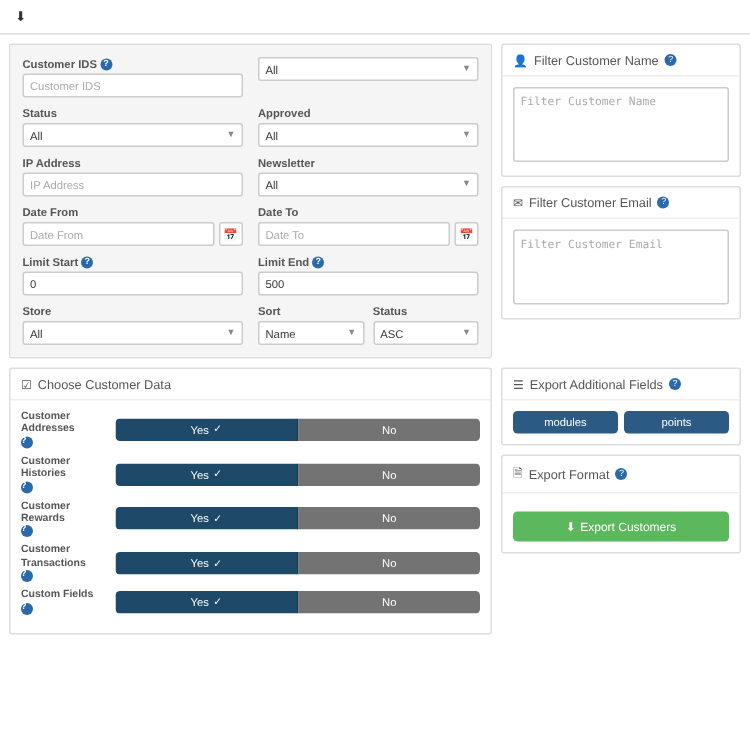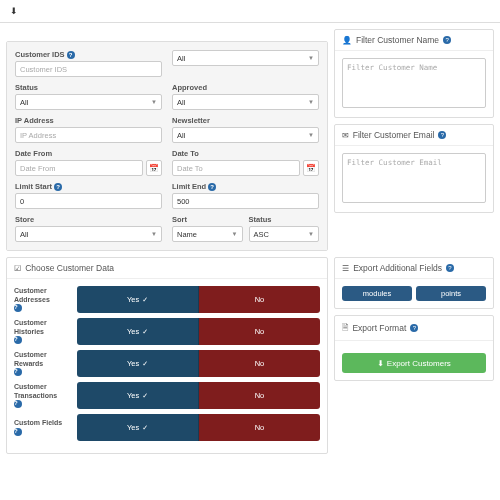--- a/index.html
+++ b/index.html
@@ -1,21 +1,21 @@
 <!DOCTYPE html>
 <html><head>
 <meta charset="utf-8">
 <style>
 * { box-sizing: border-box; margin: 0; padding: 0; }
 body { font-family: Arial, sans-serif; font-size: 8px; background: #fff; color: #333; width: 500px; }
 .header { padding: 6px 10px; border-bottom: 1px solid #ddd; display: flex; align-items: center; }
 .header .icon { margin-right: 5px; font-size: 9px; }
 .header .title { font-size: 11px; color: #444; }
 .layout { display: flex; gap: 6px; padding: 6px; }
-.left { flex: 1; margin-top: 12px; }
+.left { flex: 1; }
 .right { width: 160px; display: flex; flex-direction: column; gap: 6px; }
 .panel { border: 1px solid #ddd; background: #fff; border-radius: 2px; }
 .panel-head { padding: 5px 7px; border-bottom: 1px solid #eee; display: flex; align-items: center; gap: 4px; font-size: 8.5px; color: #555; }
 .panel-head .icon { font-size: 8px; }
 .panel-body { padding: 7px; }
 .filter-grid { background: #f5f5f5; padding: 8px; display: grid; grid-template-columns: 1fr 1fr; gap: 6px 10px; }
 .field { display: flex; flex-direction: column; gap: 2px; }
 .field label { font-size: 7.5px; color: #555; font-weight: bold; display: flex; align-items: center; gap: 2px; }
 .help { display: inline-flex; width: 8px; height: 8px; background: #2a6aa8; color: #fff; border-radius: 50%; font-size: 6px; align-items: center; justify-content: center; }
 .input, .select { width: 100%; height: 16px; padding: 0 4px; border: 1px solid #ccc; background: #fff; font-size: 7.5px; color: #333; border-radius: 2px; }
@@ -28,22 +28,22 @@
 .three-col { display: flex; gap: 6px; }
 .three-col .field { flex: 1; }
 .textarea { width: 100%; height: 50px; border: 1px solid #ccc; border-radius: 2px; padding: 4px; font-size: 7.5px; resize: none; }
 .textarea::placeholder { color: #aaa; }
 .row2 { display: flex; gap: 6px; padding: 0 6px 6px; }
 .row2 .left2 { flex: 1; }
 .row2 .right2 { width: 160px; display: flex; flex-direction: column; gap: 6px; }
 .toggle-row { display: flex; align-items: center; gap: 8px; margin-bottom: 5px; }
 .toggle-label { width: 55px; font-size: 7px; color: #555; font-weight: bold; line-height: 1.2; display: flex; flex-direction: column; }
 .toggle-label span { display: inline; }
-.toggle { flex: 1; display: flex; border-radius: 3px; overflow: hidden; height: 27px; }
-.toggle .opt { flex: 1; display: flex; align-items: center; justify-content: center; font-size: 7.5px; color: #fff; background: #7f1d1d; cursor: pointer; border-right: 1px solid rgba(0,0,0,0.2); }
+.toggle { flex: 1; display: flex; border-radius: 3px; overflow: hidden; height: 15px; }
+.toggle .opt { flex: 1; display: flex; align-items: center; justify-content: center; font-size: 7.5px; color: #fff; background: #737373; cursor: pointer; border-right: 1px solid rgba(0,0,0,0.2); }
 .toggle .opt:last-child { border-right: none; }
 .toggle .opt.active { background: #1e4968; }
 .check { margin-left: 3px; font-size: 7px; }
 .btn-row { display: flex; gap: 4px; }
 .btn { flex: 1; height: 15px; background: #2b5a84; color: #fff; border: none; border-radius: 3px; font-size: 7.5px; display: flex; align-items: center; justify-content: center; cursor: pointer; }
 .btn.active { background: #1e4968; }
 .export-btn { width: 100%; height: 20px; background: #5cb85c; color: #fff; border: none; border-radius: 3px; font-size: 8px; margin-top: 5px; display: flex; align-items: center; justify-content: center; gap: 3px; cursor: pointer; }
 .icon { display: inline-block; }
 </style>
 </head>

